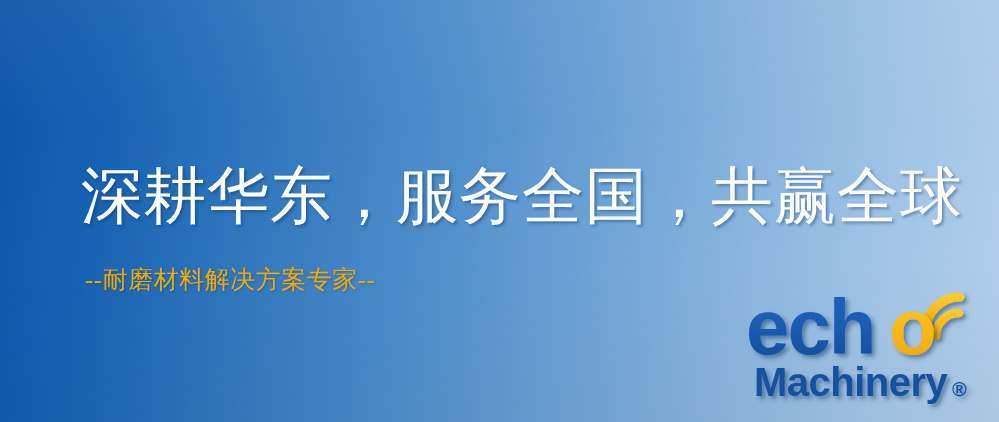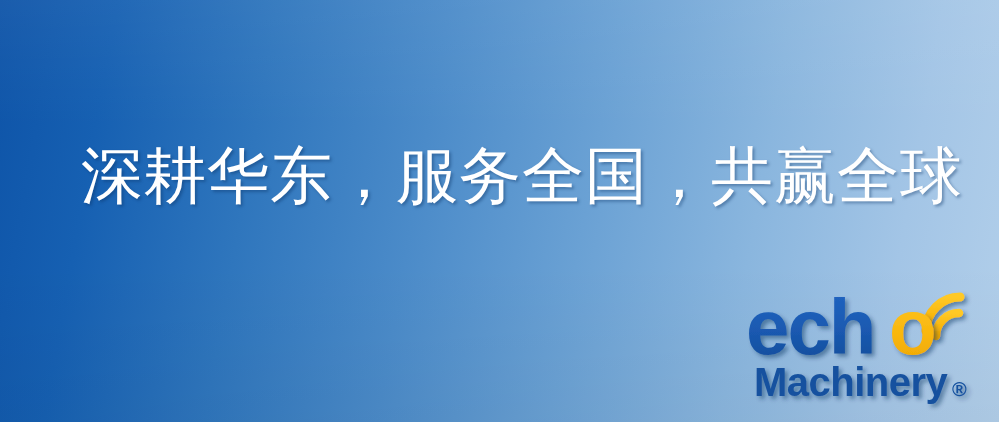--- a/index.html
+++ b/index.html
@@ -35,21 +35,21 @@
         rgba(255,255,255,0.05) 0%,
         rgba(255,255,255,0.00) 30%,
         rgba(0,0,0,0.00) 62%,
         rgba(0,0,0,0.035) 100%);
     pointer-events: none;
   }
 
   .headline {
     position: absolute;
     left: 81px;
-    top: 140px;
+    top: 160px;
     font-family: Liberation Serif, serif;
     font-size: 62px;
     line-height: 72px;
     letter-spacing: 1px;
     color: #ffffff;
     white-space: nowrap;
     text-shadow: 2px 2px 3px rgba(10,50,100,0.40);
   }
 
   .subtitle {
@@ -81,20 +81,21 @@
 </style>
 </head>
 <body>
 
 <div class="banner">
 
   <div class="banner-sheen"></div>
 
   <div class="headline">深耕华东，服务全国，共赢全球</div>
 
+  <div class="subtitle">--耐磨材料解决方案专家--</div>
 
   <div class="logo">
     <svg viewBox="0 0 255 130" xmlns="http://www.w3.org/2000/svg" aria-hidden="true">
       <defs>
         <filter id="ds" x="-25%" y="-25%" width="160%" height="160%">
           <feDropShadow dx="3" dy="3" stdDeviation="2.2" flood-color="#0a2f5c" flood-opacity="0.45"></feDropShadow>
         </filter>
         <linearGradient id="blueGrad" x1="0" y1="0" x2="0" y2="1">
           <stop offset="0%" stop-color="#2266c4"></stop>
           <stop offset="55%" stop-color="#1a59b0"></stop>

